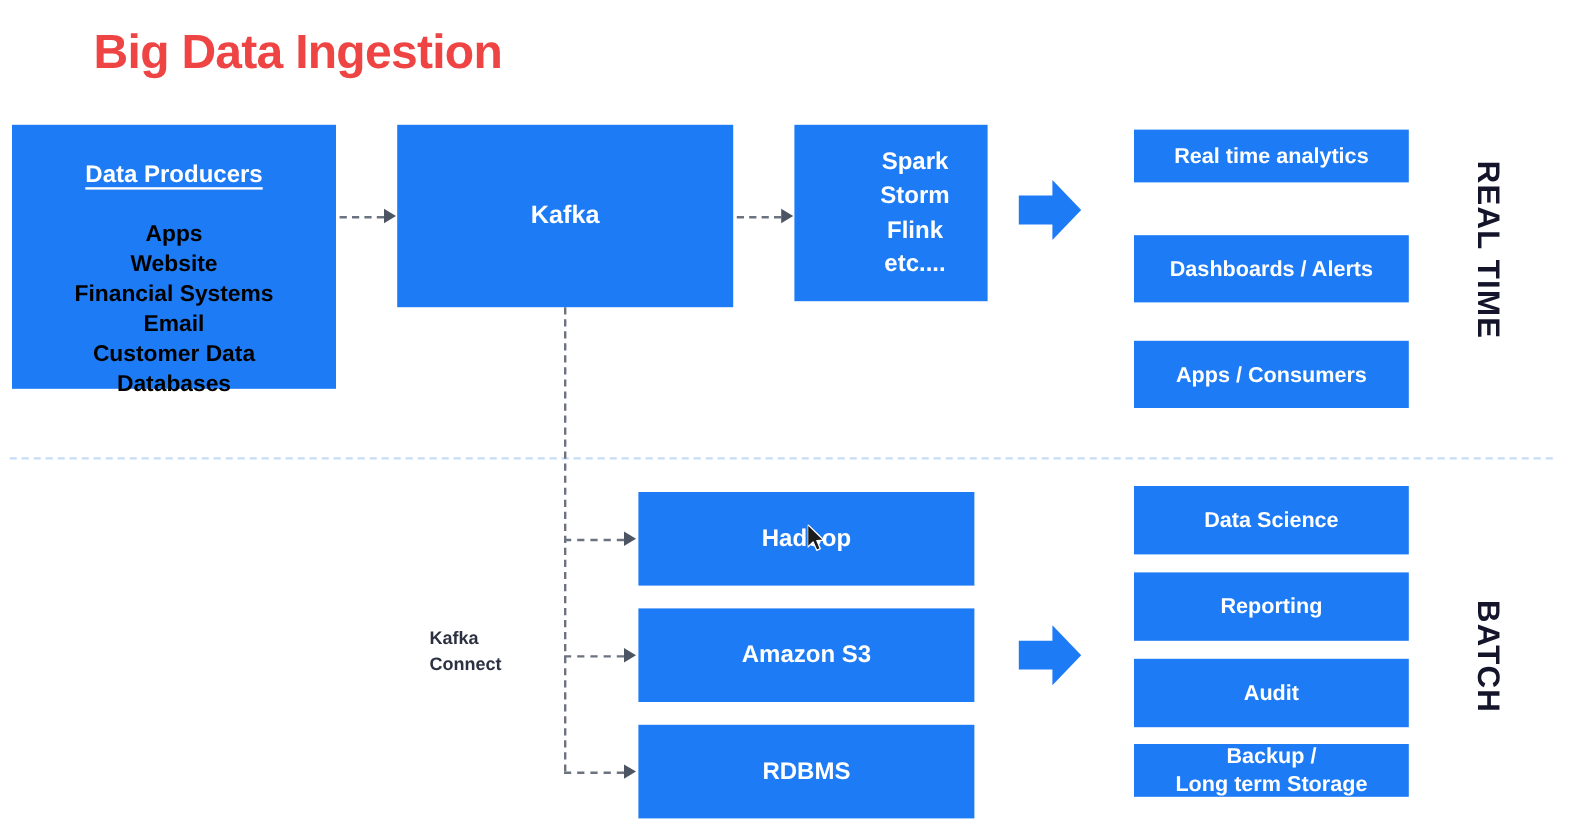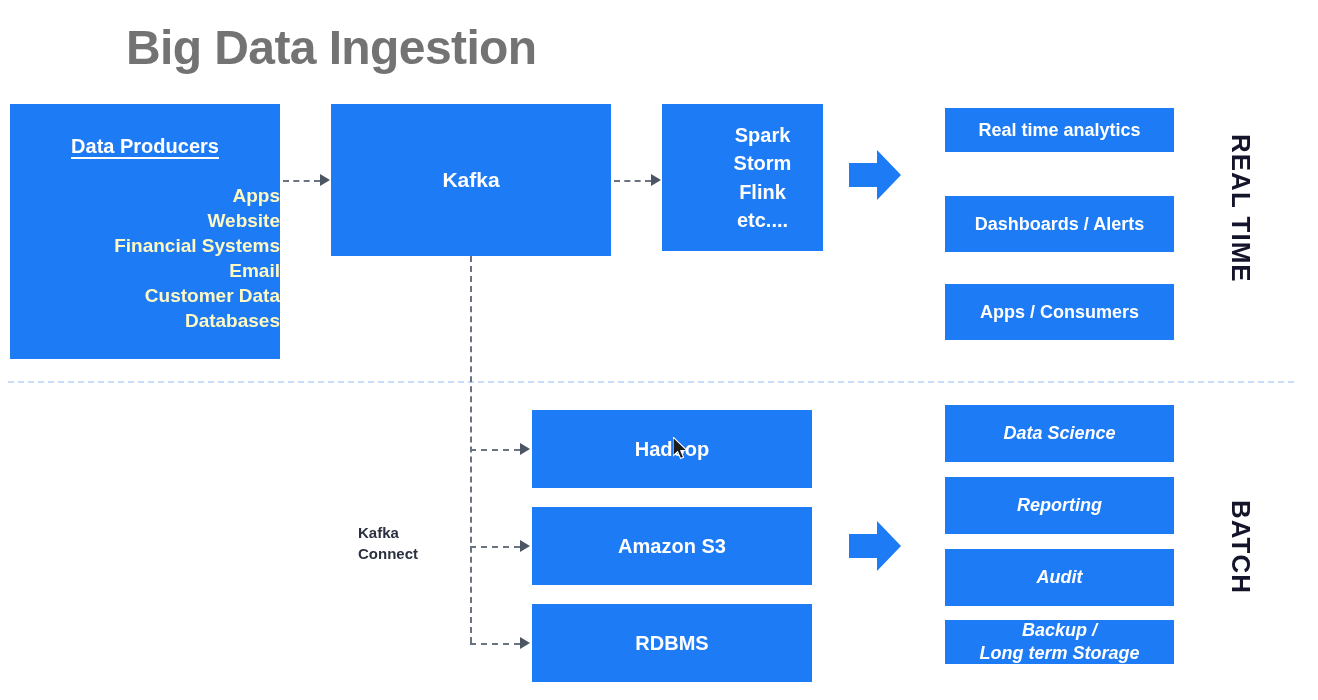--- a/index.html
+++ b/index.html
@@ -18,84 +18,83 @@
     height: 700px;
     background: #ffffff;
     overflow: hidden;
   }
   .abs { position: absolute; }
 
   
   #page-title {
     left: 78px;
     top: 22px;
-    font-size: 48px;
+    font-size: 40px;
     font-weight: bold;
     letter-spacing: -0.6px;
-    color: #737373;
+    color: #ef4444;
     line-height: 1.1;
     white-space: nowrap;
-    margin-left: 48px;
   }
 
   
   .box {
     background: #1E7BF6;
     color: #ffffff;
     display: flex;
     align-items: center;
     justify-content: center;
     text-align: center;
     font-weight: bold;
     box-sizing: border-box;
     line-height: 1.25;
   }
   .box-inner { width: 100%; }
 
   
   #producers-box {
-    left: 10px; top: 104px; width: 270px; height: 255px;
+    left: 10px; top: 104px; width: 270px; height: 220px;
     display: block;
     padding-top: 30px;
   }
   #producers-title {
     font-size: 20px;
     font-weight: bold;
     text-decoration: underline;
     text-underline-offset: 4px;
     text-align: center;
     margin-bottom: 24px;
     color: #ffffff;
   }
   #producers-list {
-    text-align: right;
+    text-align: center;
     font-size: 19px;
     font-weight: bold;
     line-height: 1.32;
-    color: #fef9c3;
+    color: #000000;
   }
   #producers-list div { white-space: nowrap; }
 
   #kafka-box  { left: 331px; top: 104px; width: 280px; height: 152px; font-size: 21px; }
   #stream-box { left: 662px; top: 104px; width: 161px; height: 147px; font-size: 20px; line-height: 1.42; padding-left: 40px; }
 
   
   .rt-out { left: 945px; width: 229px; font-size: 18px; }
   #rt-out-0 { top: 108px; height: 44px; }
   #rt-out-1 { top: 196px; height: 56px; }
   #rt-out-2 { top: 284px; height: 56px; }
 
   
   .batch-store { left: 532px; width: 280px; height: 78px; font-size: 20px; }
   #batch-store-0 { top: 410px; }
   #batch-store-1 { top: 507px; }
   #batch-store-2 { top: 604px; }
 
   
-  .batch-out { left: 945px; width: 229px; font-size: 18px; font-style: italic; }
+  .batch-out { left: 945px; width: 229px; font-size: 18px; }
   #batch-out-0 { top: 405px; height: 57px; }
   #batch-out-1 { top: 477px; height: 57px; justify-content: center; }
   #batch-out-2 { top: 549px; height: 57px; }
   #batch-out-3 { top: 620px; height: 44px; line-height: 1.3; }
 
   
   .side-label {
     font-size: 26px;
     font-weight: bold;
     color: #14142B;

